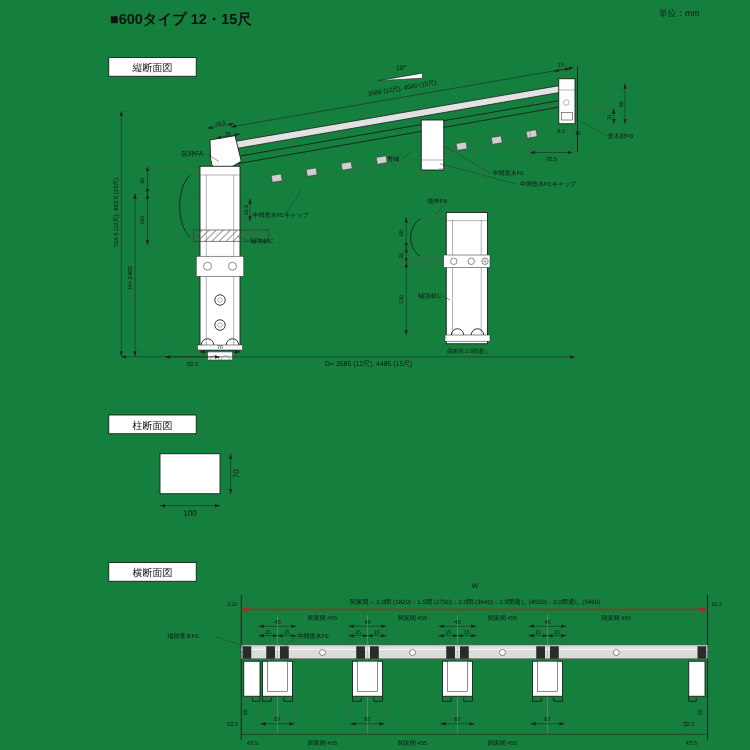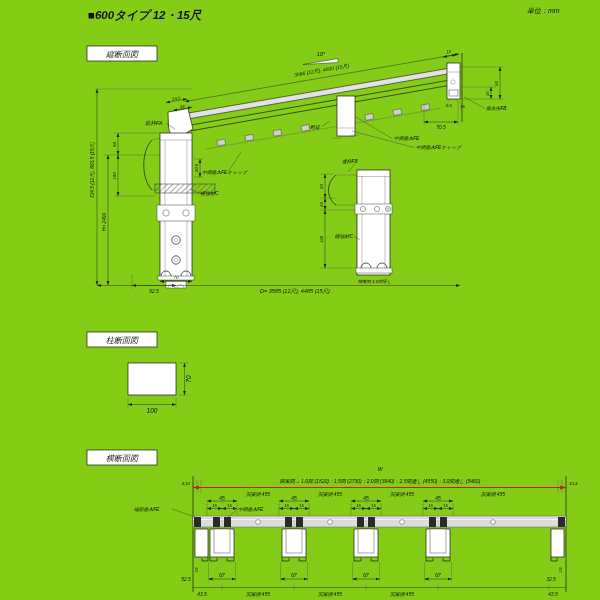--- a/index.html
+++ b/index.html
@@ -1,17 +1,17 @@
 <!DOCTYPE html>
 <html><head>
 <meta charset="utf-8">
 <style>
   html,body{margin:0;padding:0;background:#fff;}
-  #page{position:relative;width:600px;height:600px;background:#84cc16;overflow:hidden;
-        font-family:"Liberation Sans","DejaVu Sans",sans-serif;font-style:italic;}
+  #page{position:relative;width:600px;height:600px;background:#15803d;overflow:hidden;
+        font-family:"Liberation Sans","DejaVu Sans",sans-serif;}
   svg{font-family:"Liberation Sans","DejaVu Sans",sans-serif;}
   svg text{fill:#111;}
   .ln{stroke:#1a1a1a;stroke-width:.7;fill:none;}
   .thin{stroke:#555;stroke-width:.35;fill:none;}
   .cthin{stroke:#999;stroke-width:.35;fill:none;}
   .shape{fill:#fff;stroke:#1a1a1a;stroke-width:.7;}
   .shthin{fill:#fff;stroke:#333;stroke-width:.45;}
   .dim{stroke:#222;stroke-width:.45;fill:none;}
   .ldr{stroke:#333;stroke-width:.4;fill:none;}
   .nob{fill:#cfcfcf;stroke:#333;stroke-width:.4;}

